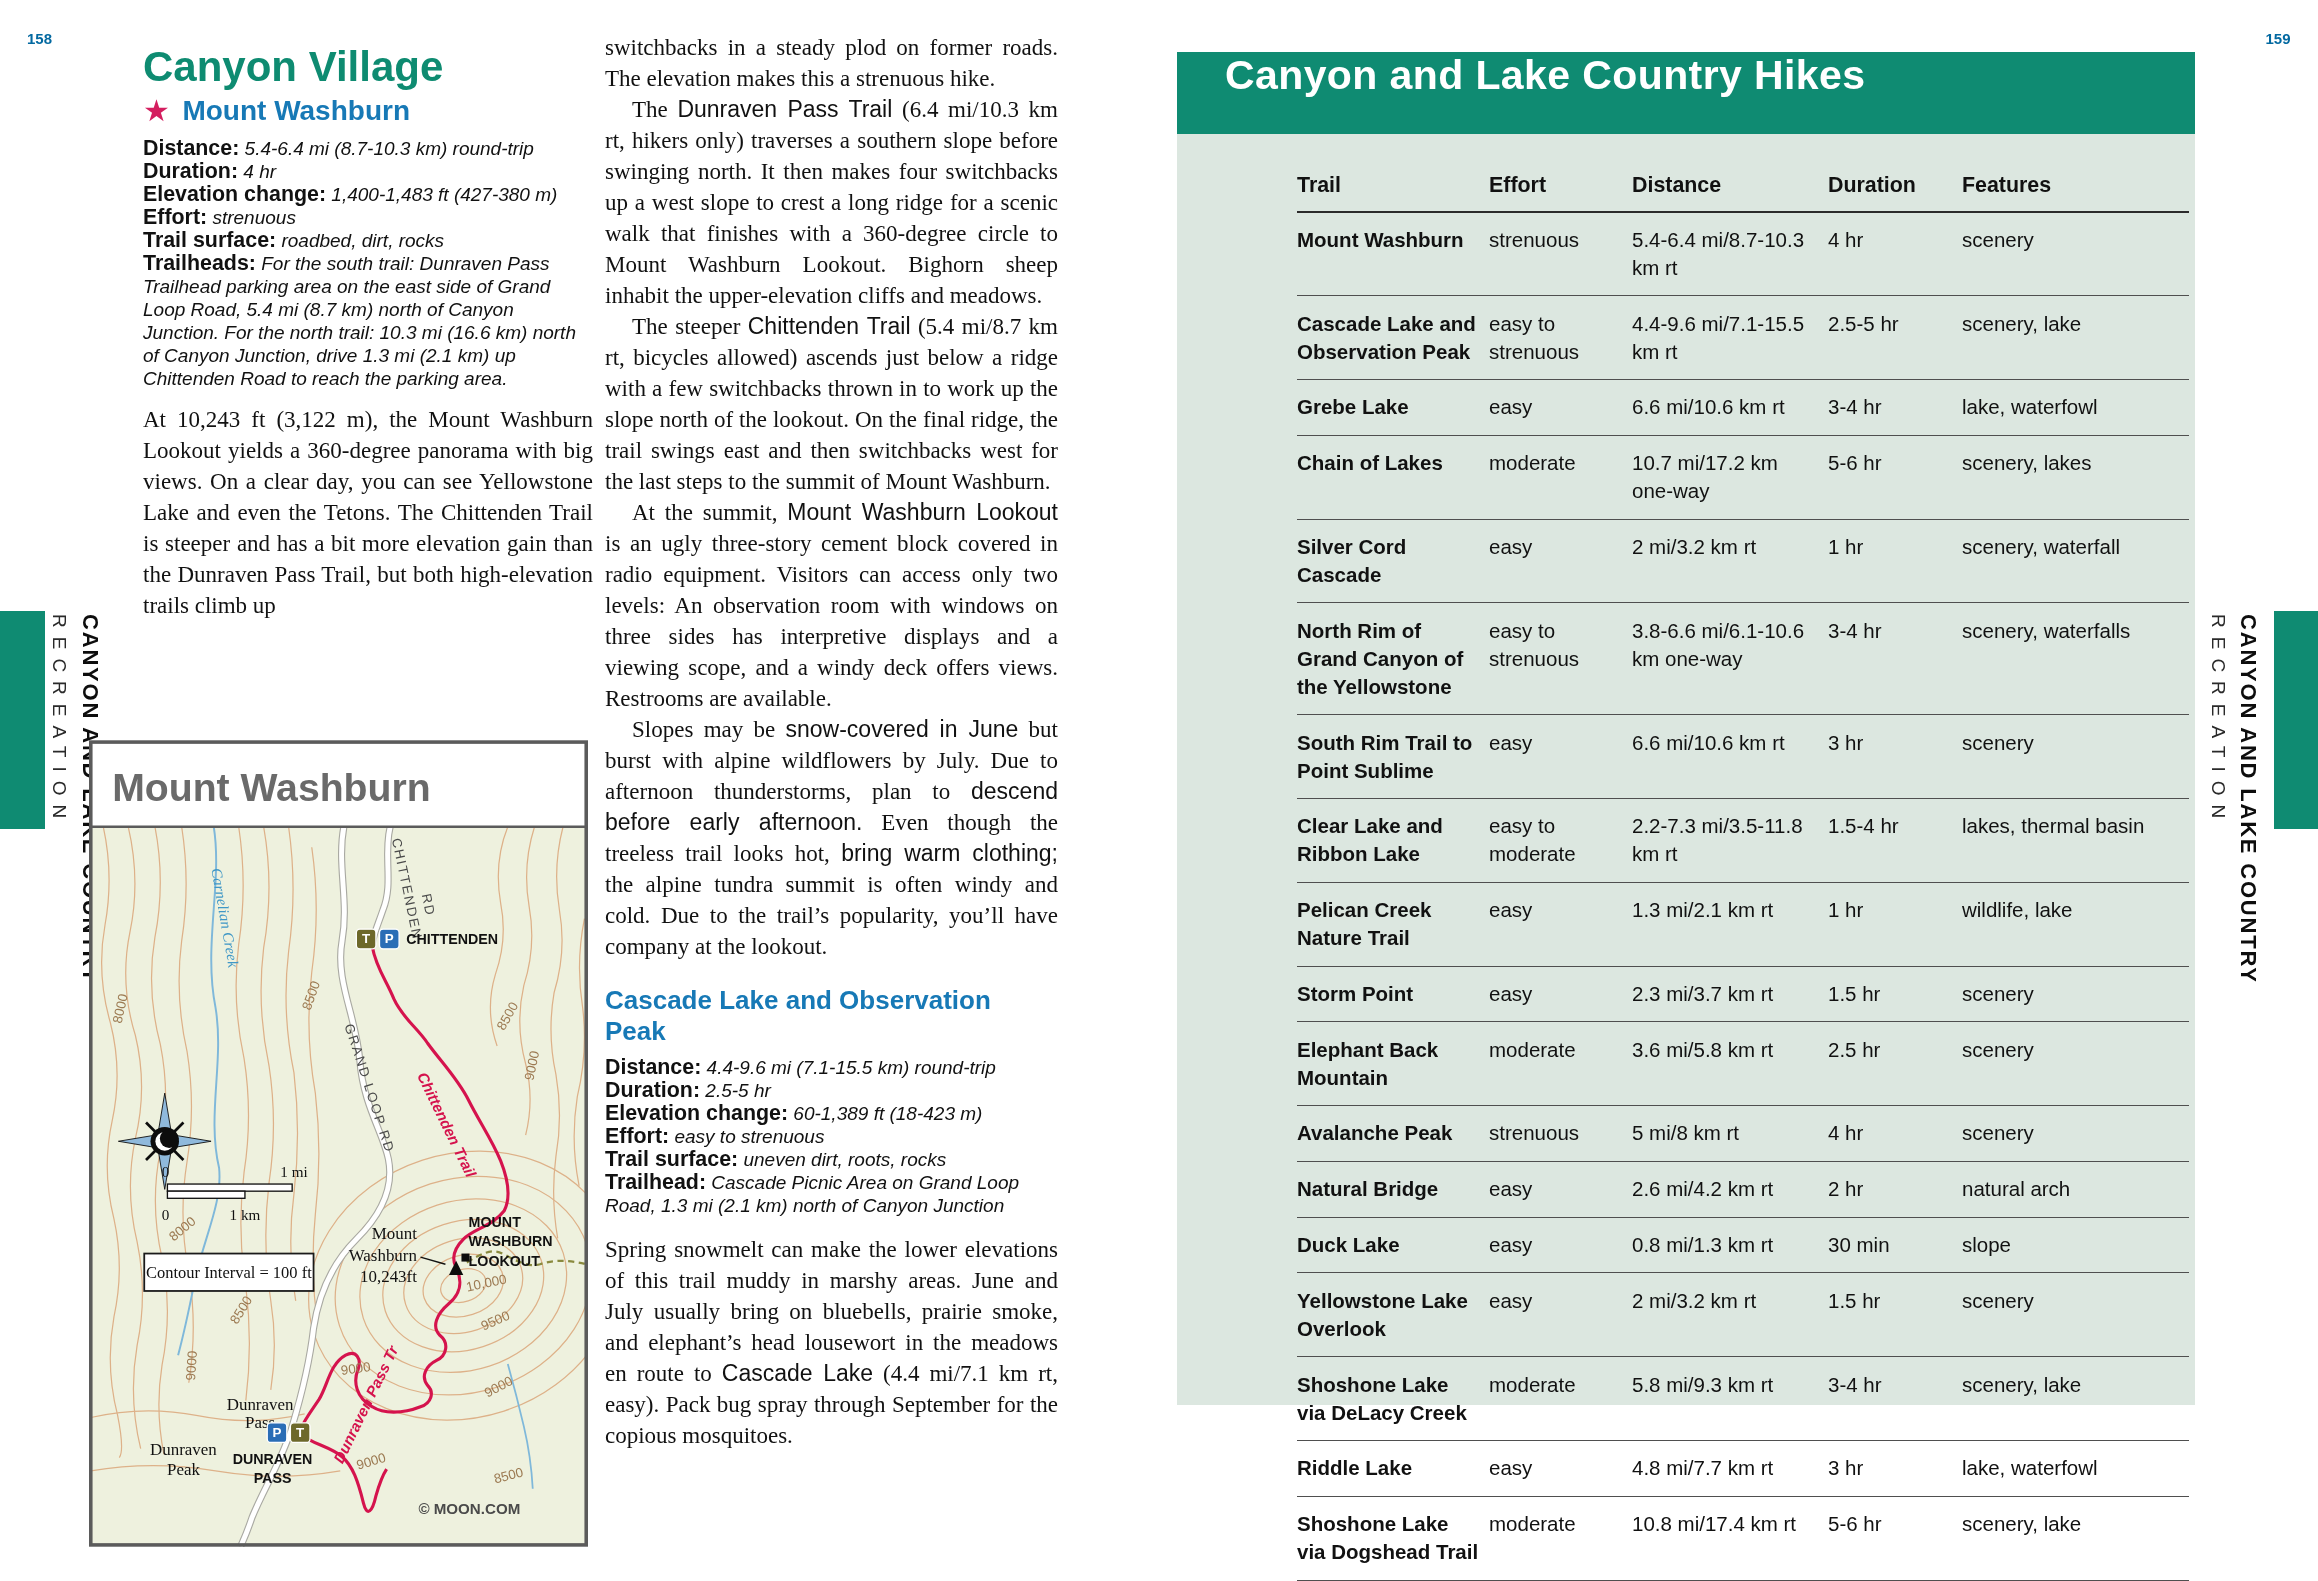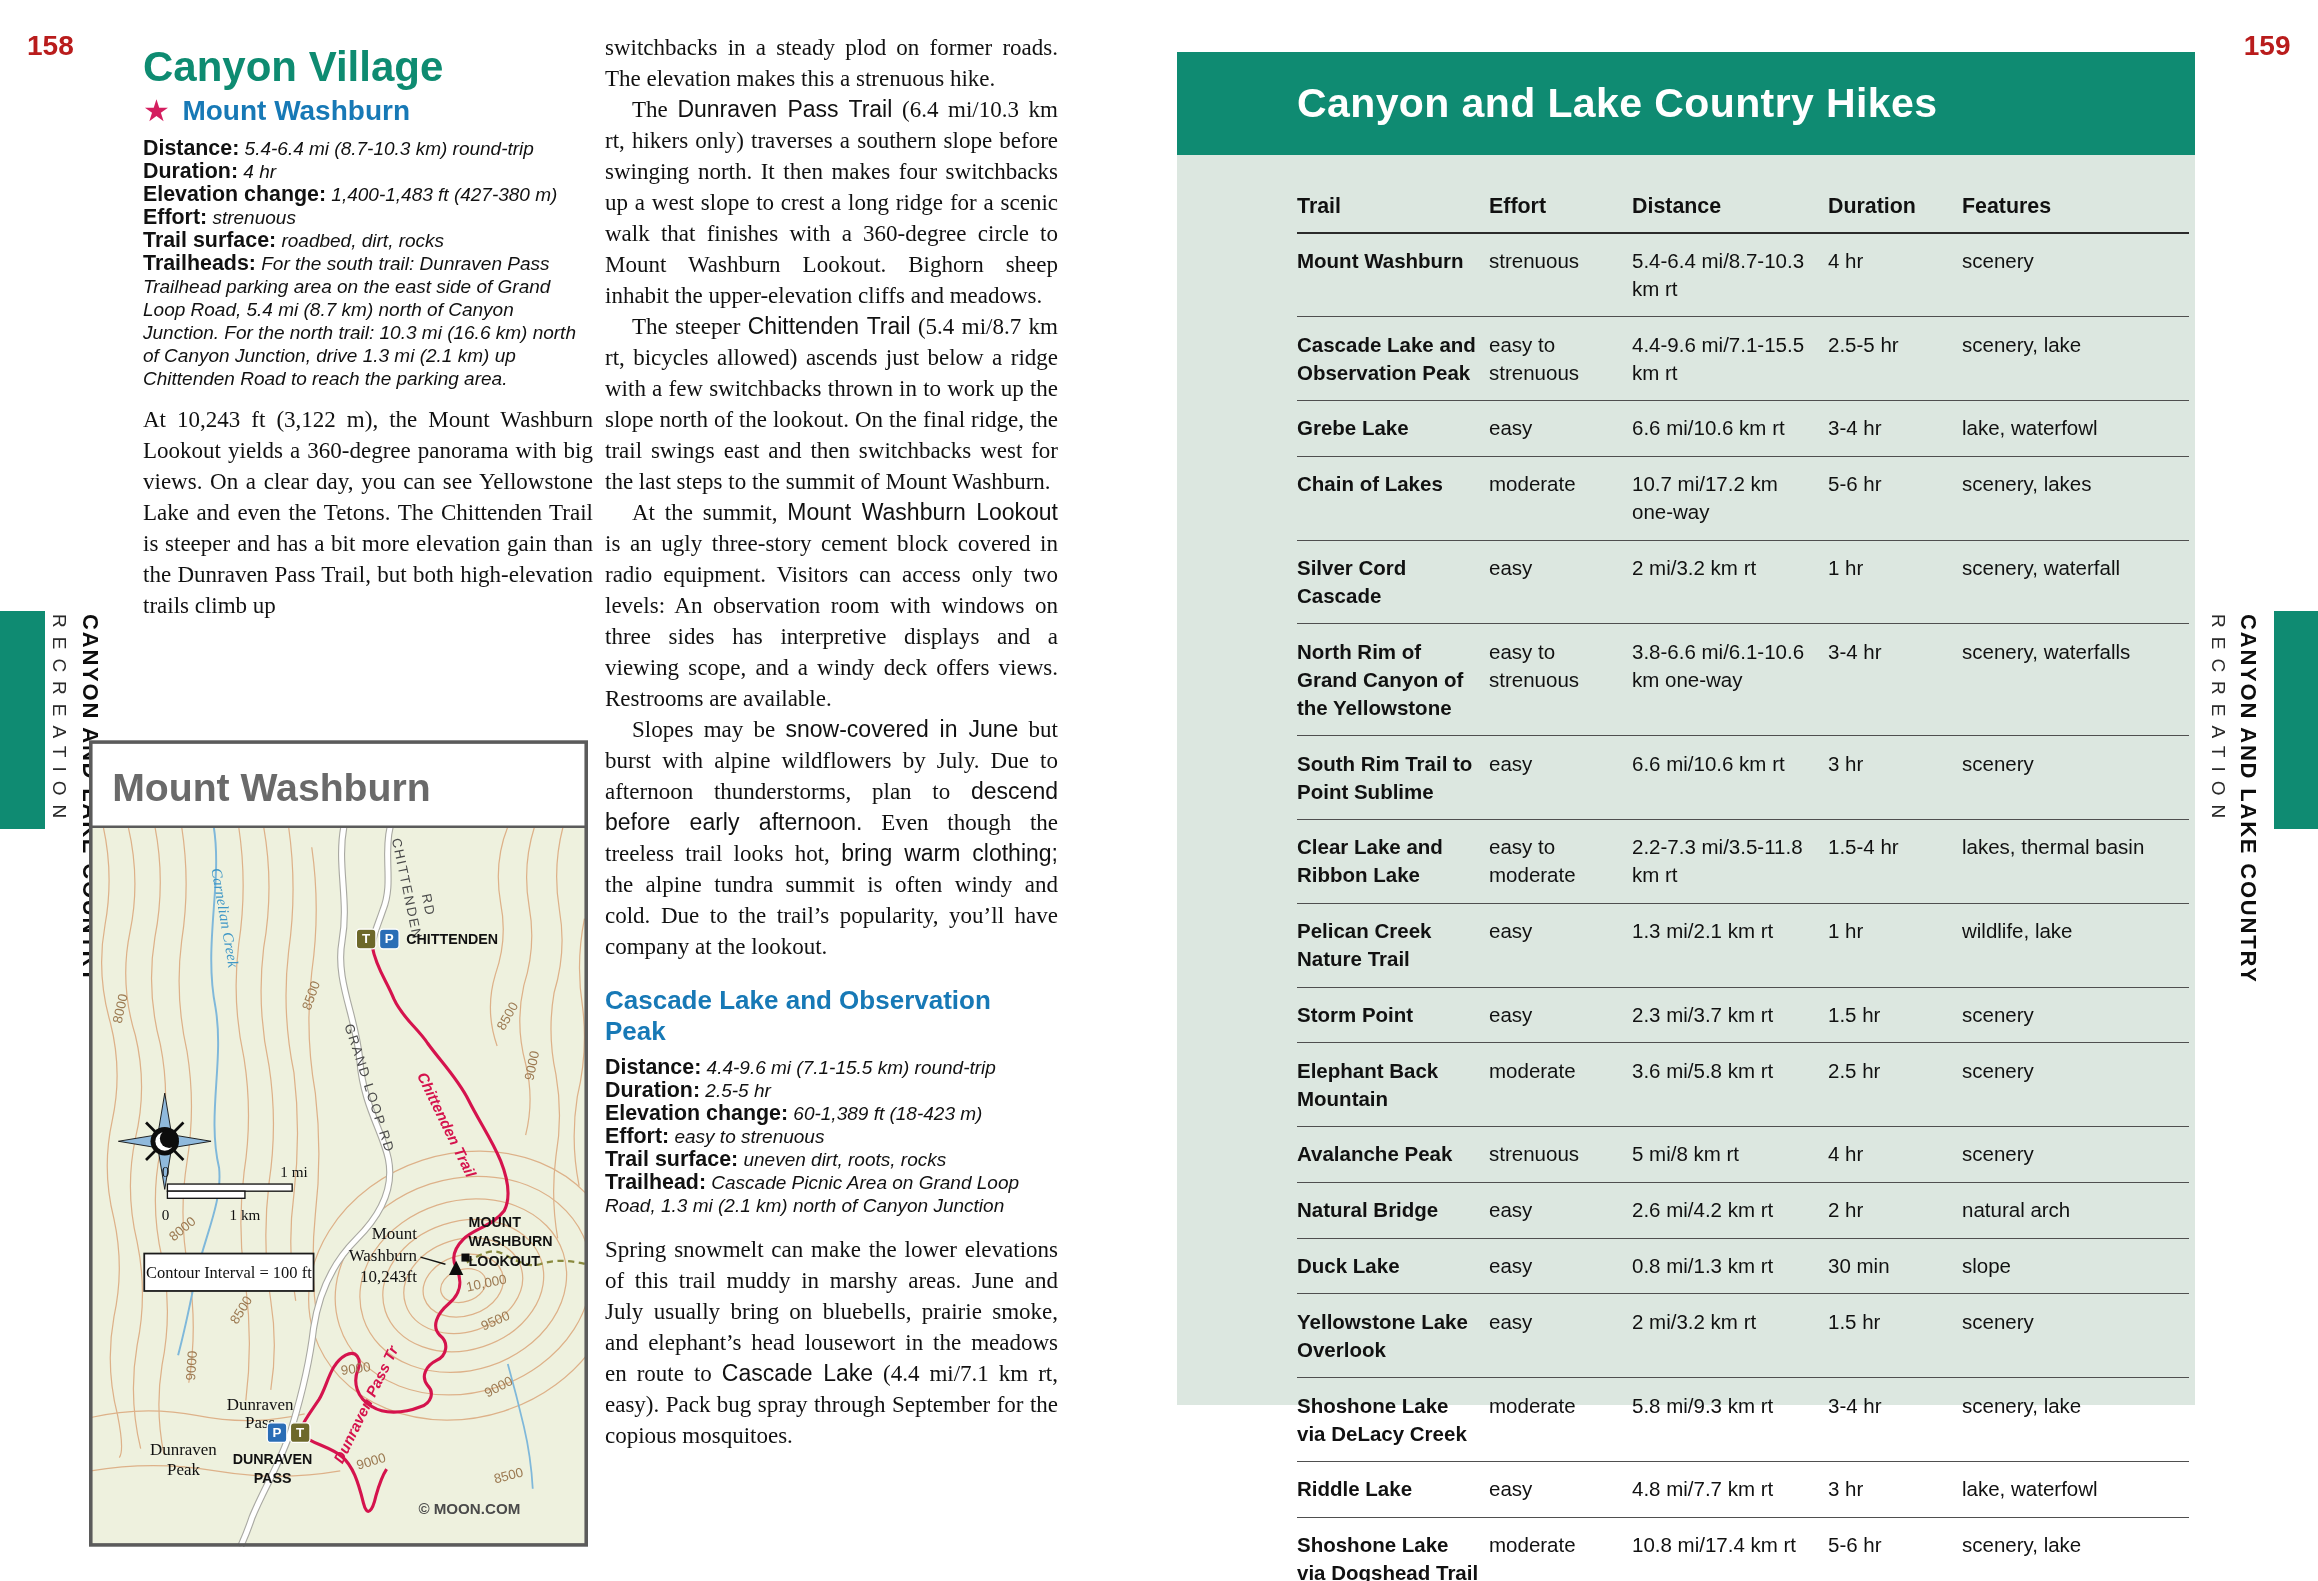--- a/index.html
+++ b/index.html
@@ -1,18 +1,18 @@
 <!DOCTYPE html>
 <html style="font-size:14.3px"><head>
 <meta charset="utf-8">
 <style>
   html,body{margin:0;padding:0;background:#fff;}
   .stage{position:relative;width:2319px;height:1581px;background:#fff;overflow:hidden;
          font-family:"Liberation Sans",sans-serif;color:#111;}
-  .pageno{position:absolute;top:30px;font-weight:700;font-size:28px;color:#b91c1c;}
+  .pageno{position:absolute;top:30px;font-weight:700;font-size:15px;color:#0369a1;}
   .pageno.l{left:27px}.pageno.r{right:28.5px}
 
   
   .accent{position:absolute;top:611px;width:45px;height:218px;background:#0f8b72;}
   .accent.l{left:0}.accent.r{right:0}
   .vtext{position:absolute;top:614px;transform-origin:0 0;transform:rotate(90deg);white-space:nowrap;}
   .vtext.bold{font-weight:700;font-size:22px;letter-spacing:1.8px;color:#0d0d0d;}
   .vtext.light{font-size:19px;letter-spacing:9px;color:#2a2a2a;}
 
   
@@ -29,21 +29,21 @@
   .spec .val{font-style:italic;font-size:19px;}
   .serif{font-family:"Liberation Serif",serif;font-size:23px;line-height:31px;text-align:justify;}
   .serif p{margin:0;text-indent:27px;}
   .serif p.noindent{text-indent:0;}
   .serif b{font-family:"Liberation Sans",sans-serif;font-weight:400;font-size:23px;}
   #intro1{margin-top:14px;}
   #outro2{margin-top:17px;}
 
   
   .panel{position:absolute;left:1177px;top:52px;width:1018px;height:1353px;background:#dce7e0;}
-  .panel-band{height:103px;background:#0f8b72;display:flex;align-items:center;padding-left:120px;}
+  .panel-band{height:82px;background:#0f8b72;display:flex;align-items:flex-start;padding-left:48px;}
   .panel-band .t{color:#fff;font-size:41px;font-weight:700;letter-spacing:0.4px;}
   .panel table{border-collapse:collapse;margin:39px 0 0 120px;width:892px;table-layout:fixed;font-size:20.5px;}
   .panel th{text-align:left;font-size:21.4px;font-weight:700;padding:0 0 12.5px;}
   .panel thead tr{border-bottom:2.7px solid #2b2b2b;}
   .panel tbody tr{border-bottom:1.8px solid #4f4f4f;}
   .panel td{padding:13.4px 12.5px 13.4px 0;vertical-align:top;line-height:28px;}
   .panel td.trail{font-weight:700;padding-right:9px;}
 
   
   .map{position:absolute;left:89px;top:740px;}

